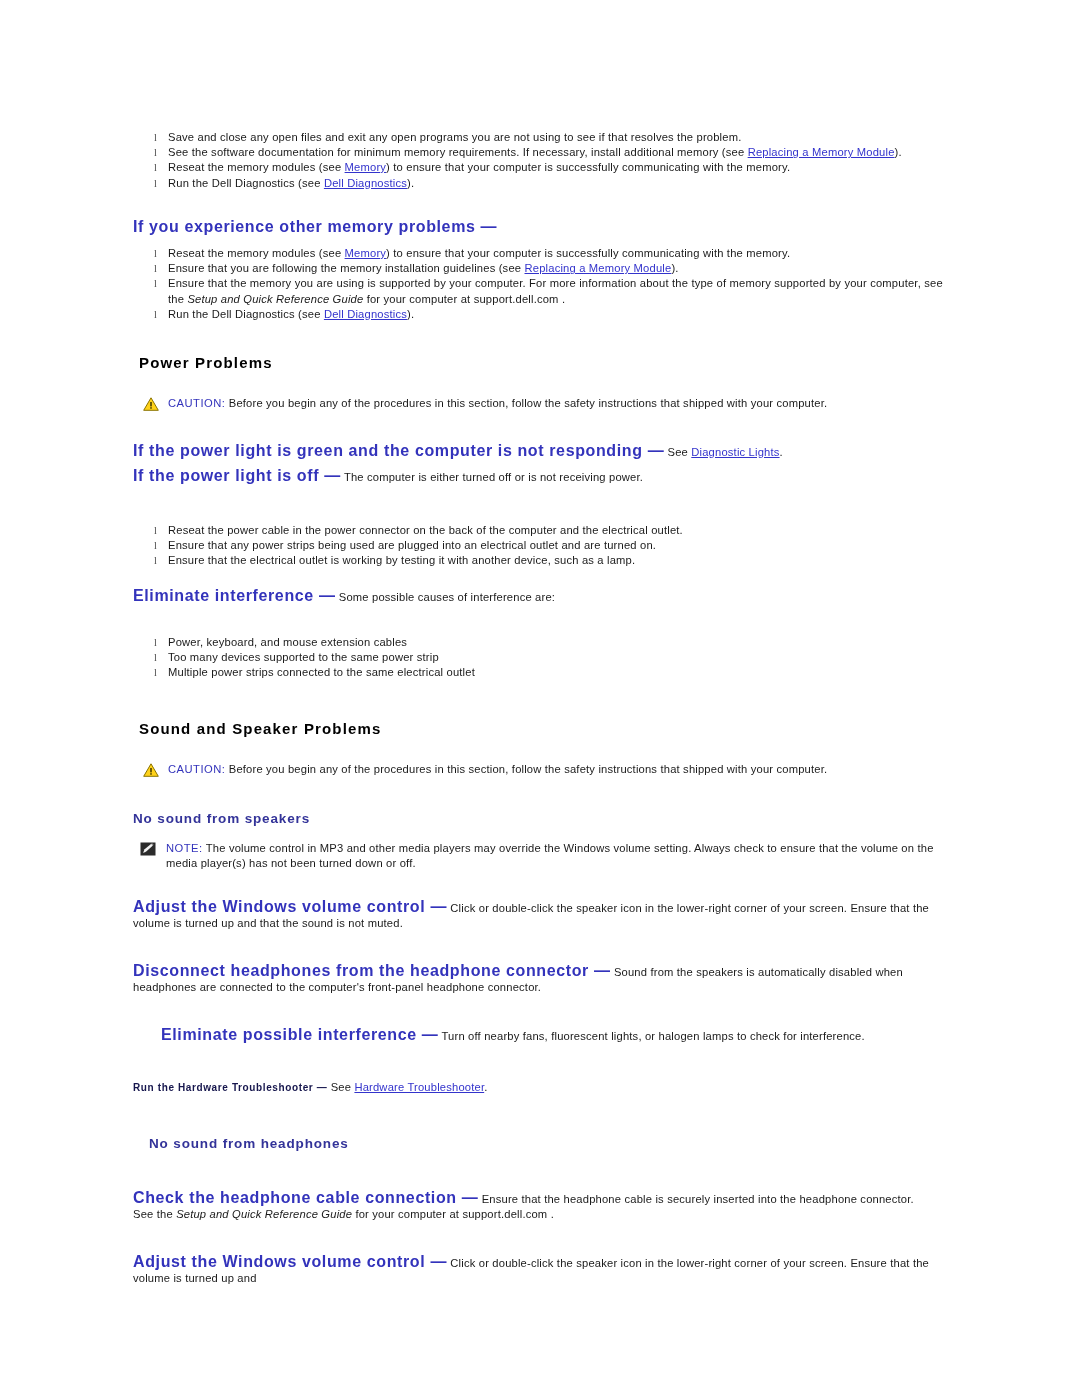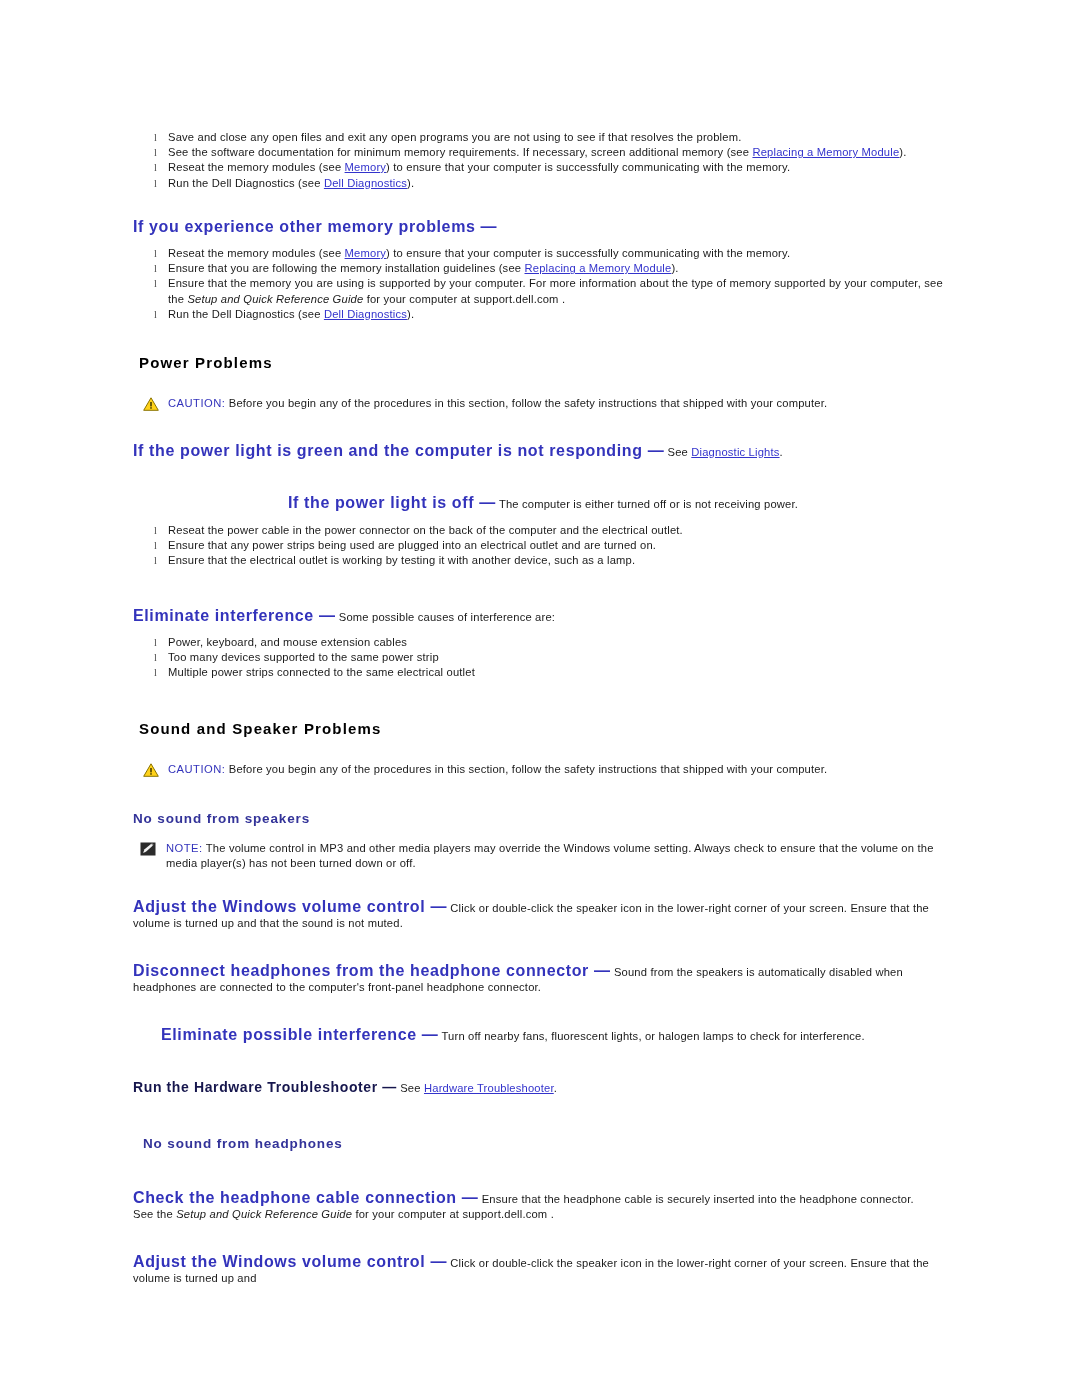--- a/index.html
+++ b/index.html
@@ -73,21 +73,21 @@
     line-height: 18px;
   }
   .lead-in {
     font-size: 16px;
     font-weight: bold;
     color: #3333bb;
     letter-spacing: 0.62px;
     line-height: 15.2px;
   }
   .lead-in-dark {
-    font-size: 14px;
+    font-size: 10px;
     font-weight: bold;
     color: #16164d;
     letter-spacing: 0.62px;
     line-height: 15.2px;
   }
 
   
   .doclink {
     color: #3333cc;
     text-decoration: underline;
@@ -128,21 +128,21 @@
   .blk { position: absolute; width: 820px; }
 </style>
 </head>
 <body>
 
 <div class="page">
 
   <div class="blk" style="top:130px;left:0;">
     <ul class="dell-list" id="memory-list">
         <li><span>Save and close any open files and exit any open programs you are not using to see if that resolves the problem.</span></li>
-        <li><span>See the software documentation for minimum memory requirements. If necessary, screen additional memory (see </span><span class="doclink">Replacing a Memory Module</span><span>).</span></li>
+        <li><span>See the software documentation for minimum memory requirements. If necessary, install additional memory (see </span><span class="doclink">Replacing a Memory Module</span><span>).</span></li>
         <li><span>Reseat the memory modules (see </span><span class="doclink">Memory</span><span>) to ensure that your computer is successfully communicating with the memory.</span></li>
         <li><span>Run the Dell Diagnostics (see </span><span class="doclink">Dell Diagnostics</span><span>).</span></li>
       </ul>
   </div>
 
   <div class="blk" style="top:219px;left:0;">
     <div class="lead-in">If you experience other memory problems —</div>
   </div>
   <div class="blk" style="top:246px;left:0;">
     <ul class="dell-list" id="other-memory-list">
@@ -169,34 +169,34 @@
       <span class="label">CAUTION:</span><span> Before you begin any of the procedures in this section, follow the safety instructions that shipped with your computer.</span>
     </div>
   </div>
 
   <div class="blk" style="top:443px;left:0;">
     <div class="body-text">
       <span class="lead-in">If the power light is green and the computer is not responding —</span><span id="green-light-rest"><span> See </span><span class="doclink">Diagnostic Lights</span><span>.</span></span>
     </div>
   </div>
 
-  <div class="blk" style="top:495px;left:0;text-align:center;">
+  <div class="blk" style="top:468px;left:0;">
     <div class="body-text">
       <span class="lead-in">If the power light is off —</span><span> The computer is either turned off or is not receiving power.</span>
     </div>
   </div>
   <div class="blk" style="top:523px;left:0;">
     <ul class="dell-list" id="power-off-list">
         <li>Reseat the power cable in the power connector on the back of the computer and the electrical outlet.</li>
         <li>Ensure that any power strips being used are plugged into an electrical outlet and are turned on.</li>
         <li>Ensure that the electrical outlet is working by testing it with another device, such as a lamp.</li>
       </ul>
   </div>
 
-  <div class="blk" style="top:608px;left:0;">
+  <div class="blk" style="top:588px;left:0;">
     <div class="body-text">
       <span class="lead-in">Eliminate interference —</span><span> Some possible causes of interference are:</span>
     </div>
   </div>
   <div class="blk" style="top:635px;left:0;">
     <ul class="dell-list" id="power-interference-list">
         <li>Power, keyboard, and mouse extension cables</li>
         <li>Too many devices supported to the same power strip</li>
         <li>Multiple power strips connected to the same electrical outlet</li>
       </ul>
@@ -254,21 +254,21 @@
       <span class="lead-in">Eliminate possible interference —</span><span> Turn off nearby fans, fluorescent lights, or halogen lamps to check for interference.</span>
     </div>
   </div>
 
   <div class="blk" style="top:1080px;left:0;">
     <div class="body-text">
       <span class="lead-in-dark">Run the Hardware Troubleshooter —</span><span id="troubleshooter-rest"><span> See </span><span class="doclink">Hardware Troubleshooter</span><span>.</span></span>
     </div>
   </div>
 
-  <div class="blk" style="top:1135px;left:10px;">
+  <div class="blk" style="top:1135px;left:16px;">
     <h2 class="sub-title">No sound from headphones</h2>
   </div>
 
   <div class="blk" style="top:1190px;left:0;width:790px;">
     <div class="body-text">
       <span class="lead-in">Check the headphone cable connection —</span><span id="cable-check-rest"><span> Ensure that the headphone cable is securely inserted into the headphone connector. See the </span><span class="ital">Setup and Quick Reference Guide</span><span> for your computer at support.dell.com .</span></span>
     </div>
   </div>
 
   <div class="blk" style="top:1254px;left:0;width:820px;">

